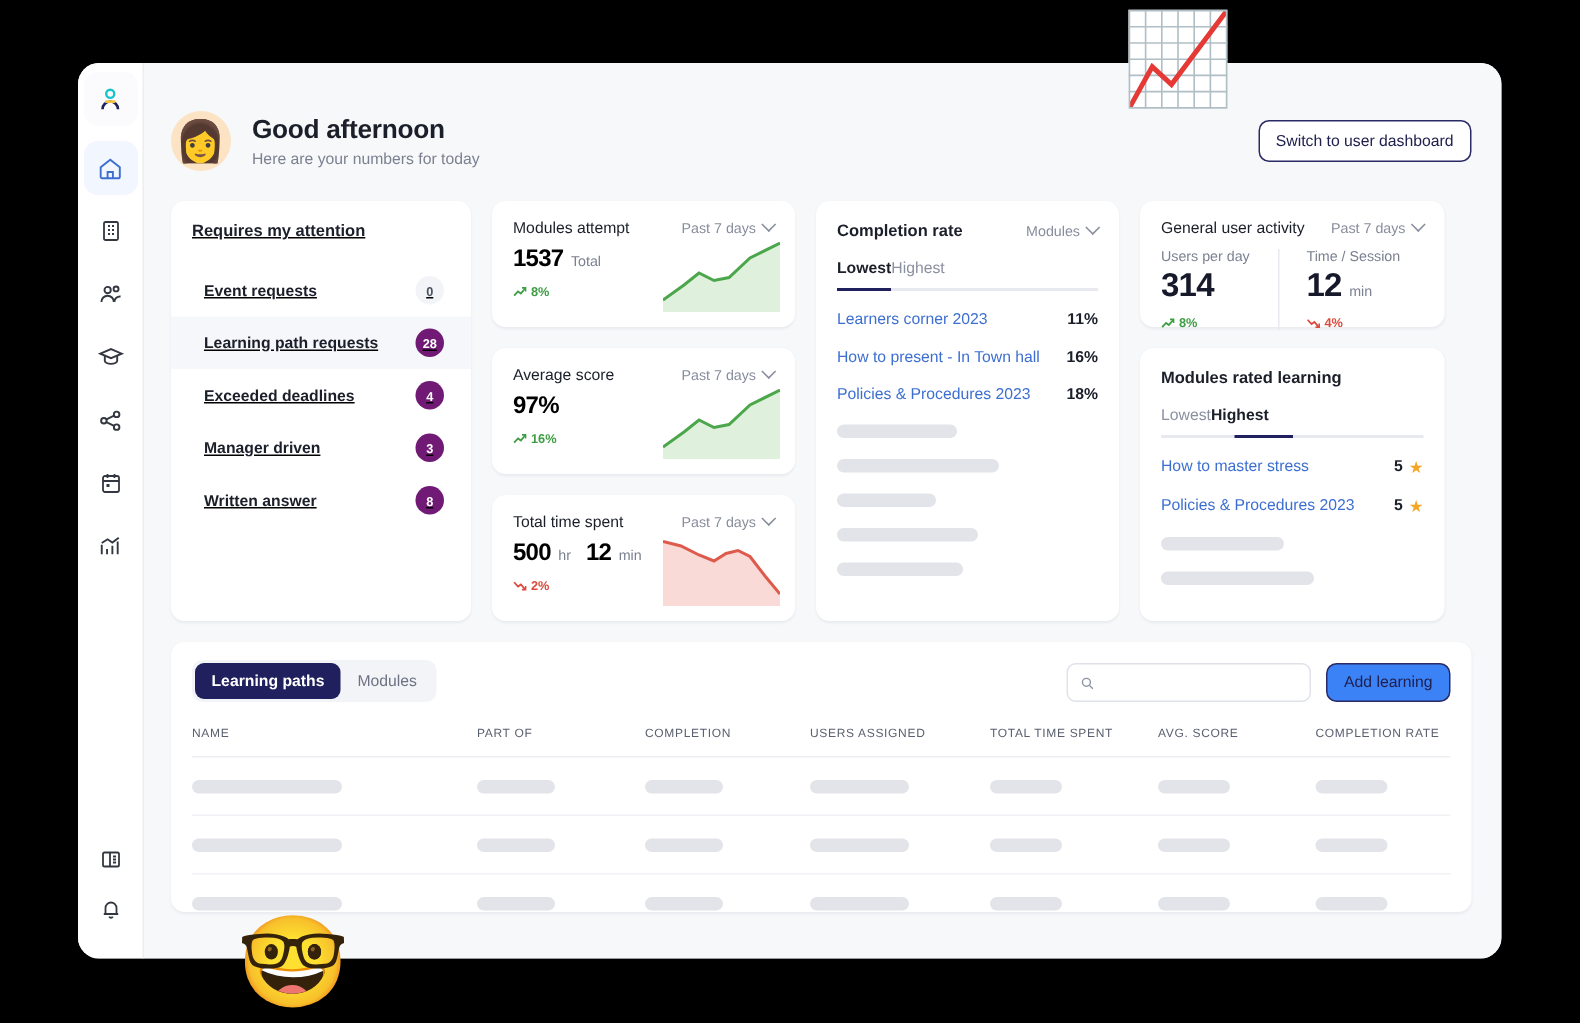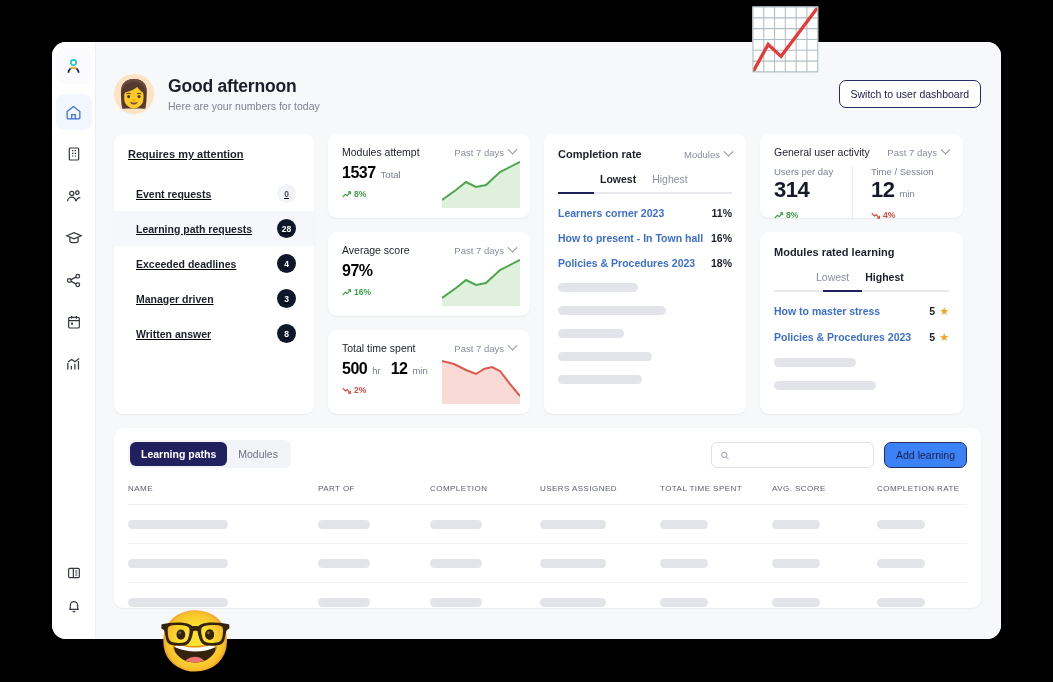--- a/index.html
+++ b/index.html
@@ -89,21 +89,21 @@
   .card-attn { padding: 14px 0 14px 0; height: 280px; text-decoration: underline; }
   .card-title { font-size: 11px; font-weight: bold; color: #1b1f2a; padding: 0 14px; }
   .attn-list { margin-top: 16px; }
   .attn-row {
     display: flex; align-items: center; justify-content: space-between;
     padding: 8px 18px 8px 22px; font-size: 10.5px; font-weight: bold; color: #1b1f2a;
   }
   .attn-row.sel { background: #f6f7fa; }
   .badge {
     min-width: 19px; height: 19px; border-radius: 50%;
-    background: #0f172a; color: #ffffff;
+    background: #701a75; color: #ffffff;
     font-size: 8.5px; font-weight: bold;
     display: flex; align-items: center; justify-content: center;
   }
   .badge.zero { background: #f3f4f7; color: #4b5160; }
 
   
   .card-metric { padding: 12px 14px 14px; height: 84px; position: relative; overflow: hidden; }
   .metric-head { display: flex; align-items: center; justify-content: space-between; }
   .metric-name { font-size: 10.5px; font-weight: normal; color: #1b1f2a; }
   .range { font-size: 9.5px; color: #878d9c; display: flex; align-items: center; gap: 5px; }
@@ -111,32 +111,32 @@
   .metric-body { margin-top: 7px; display: flex; align-items: baseline; }
   .big-num { font-size: 16px; font-weight: bold; color: #000000; letter-spacing: -.5px; line-height: 1; }
   .unit { font-size: 9.5px; color: #7b8191; margin-left: 5px; }
   .delta { margin-top: 8px; font-size: 8.5px; font-weight: bold; display: flex; align-items: center; gap: 3px; }
   .delta.up { color: #3f9e45; }
   .delta.down { color: #dc4b3e; }
   .spark { position: absolute; right: 10px; bottom: 10px; width: 78px; height: 48px; }
 
   
   .card-tabs { padding: 14px; height: 280px; }
-  .tabs-row { display: flex; gap: 16px; margin-top: 13px; position: relative; margin-left: 42px; }
+  .tabs-row { display: flex; margin-top: 13px; position: relative; }
   .tab {
     font-size: 10.5px; color: #8b90a0; padding-bottom: 7px; cursor: pointer;
   }
   .tab.on { color: #1b1f2a; font-weight: bold; }
   .tabs-underline { height: 1.5px; background: #e7e9ef; position: relative; }
   .tabs-underline .act { position: absolute; top: 0; height: 1.5px; background: #20205e; }
   .rank-row {
     display: flex; align-items: center; justify-content: space-between;
     margin-top: 13px; font-size: 10.5px;
   }
-  .rank-name { color: #3d6fd1; font-weight: bold; }
+  .rank-name { color: #3d6fd1; }
   .rank-val { color: #1b1f2a; font-weight: bold; }
   .rating-star { color: #f5a623; font-size: 11px; }
   .skel { height: 9px; border-radius: 5px; background: #e2e4e9; margin-top: 14px; }
 
   
   .card-activity { padding: 12px 14px 14px; height: 84px; }
   .act-split { display: flex; margin-top: 8px; }
   .act-col { flex: 1 1 0; }
   .act-col.right { border-left: 1px solid #e7e9ef; padding-left: 18px; }
   .act-label { font-size: 9.5px; color: #7b8191; }

